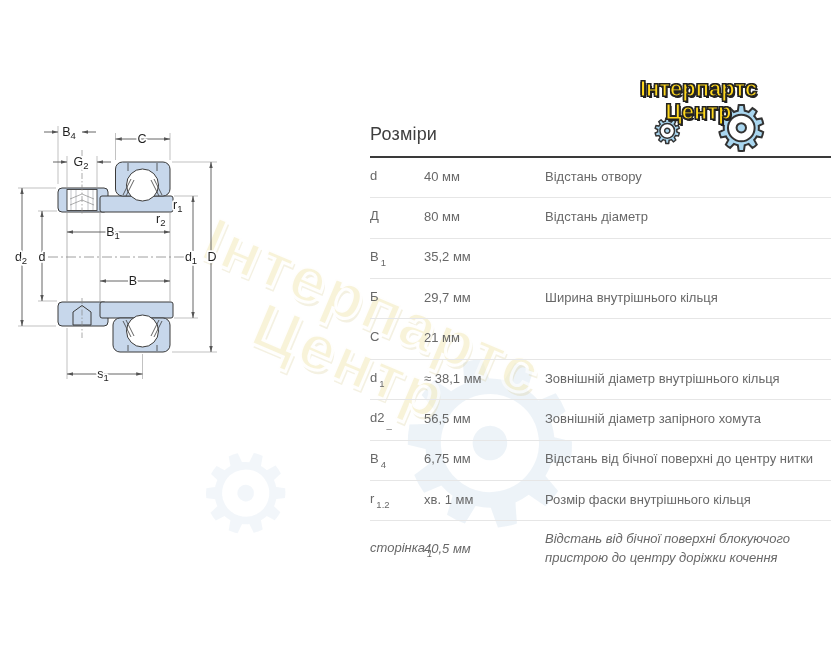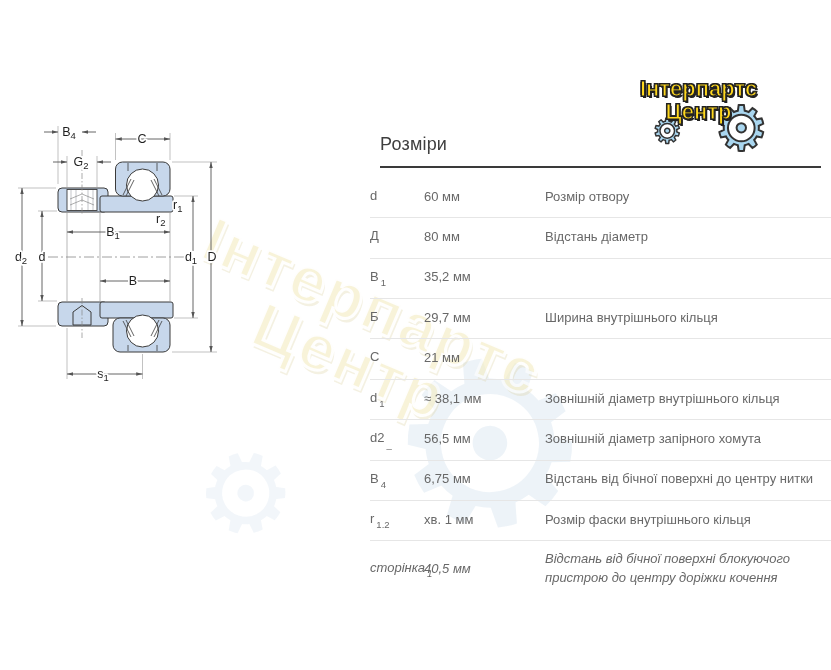--- a/index.html
+++ b/index.html
@@ -37,21 +37,21 @@
   .logo .l2{top:25px;font-size:22px;}
 
   
   .diagram{position:absolute;left:0;top:100px;width:250px;height:320px;z-index:2;}
   .diagram text{font-family:"Liberation Sans",sans-serif;font-size:12.5px;fill:#1f1f1f;
         paint-order:stroke;stroke:#ffffff;stroke-width:3.5px;stroke-linejoin:round;}
   .diagram .sub{font-size:9.5px;}
 
   
   .dims{position:absolute;left:370px;top:124px;width:461px;z-index:2;}
-  .dims h2{margin:10px;padding:0 8px 11px 0;font-size:18px;font-weight:400;color:#3f3f3f;
+  .dims h2{margin:0;padding:0 8px 11px 0;font-size:18px;font-weight:400;color:#3f3f3f;
            border-bottom:2px solid #3a3a3a;letter-spacing:.2px;}
   .row{display:grid;grid-template-columns:54px 121px 1fr;align-items:center;
        padding:9px 0 10px 0;border-bottom:1px solid #e6e6e6;
        font-size:13px;color:#686868;line-height:1.45;}
   .row:last-child{border-bottom:none;align-items:center;font-style:italic;}
   .row .lbl sub{font-size:9.5px;position:relative;top:2px;margin-left:2px;}
 </style>
 </head>
 <body>
 
@@ -182,22 +182,22 @@
     <text x="191" y="261" text-anchor="middle"><tspan>d</tspan><tspan class="sub" dy="3">1</tspan></text>
     <text x="212" y="261" text-anchor="middle"><tspan>D</tspan></text>
     <text x="103" y="378" text-anchor="middle"><tspan>s</tspan><tspan class="sub" dy="3">1</tspan></text>
   </svg>
 
   <div class="dims">
     <h2>Розміри</h2>
 
     <div class="row">
       <div class="lbl"><span>d</span><sub></sub></div>
-      <div class="val">60 мм</div>
-      <div class="dsc">Розмір отвору</div>
+      <div class="val">40 мм</div>
+      <div class="dsc">Відстань отвору</div>
     </div>
     <div class="row">
       <div class="lbl"><span>Д</span><sub></sub></div>
       <div class="val">80 мм</div>
       <div class="dsc">Відстань діаметр</div>
     </div>
     <div class="row">
       <div class="lbl"><span>B</span><sub>1</sub></div>
       <div class="val">35,2 мм</div>
     </div>

